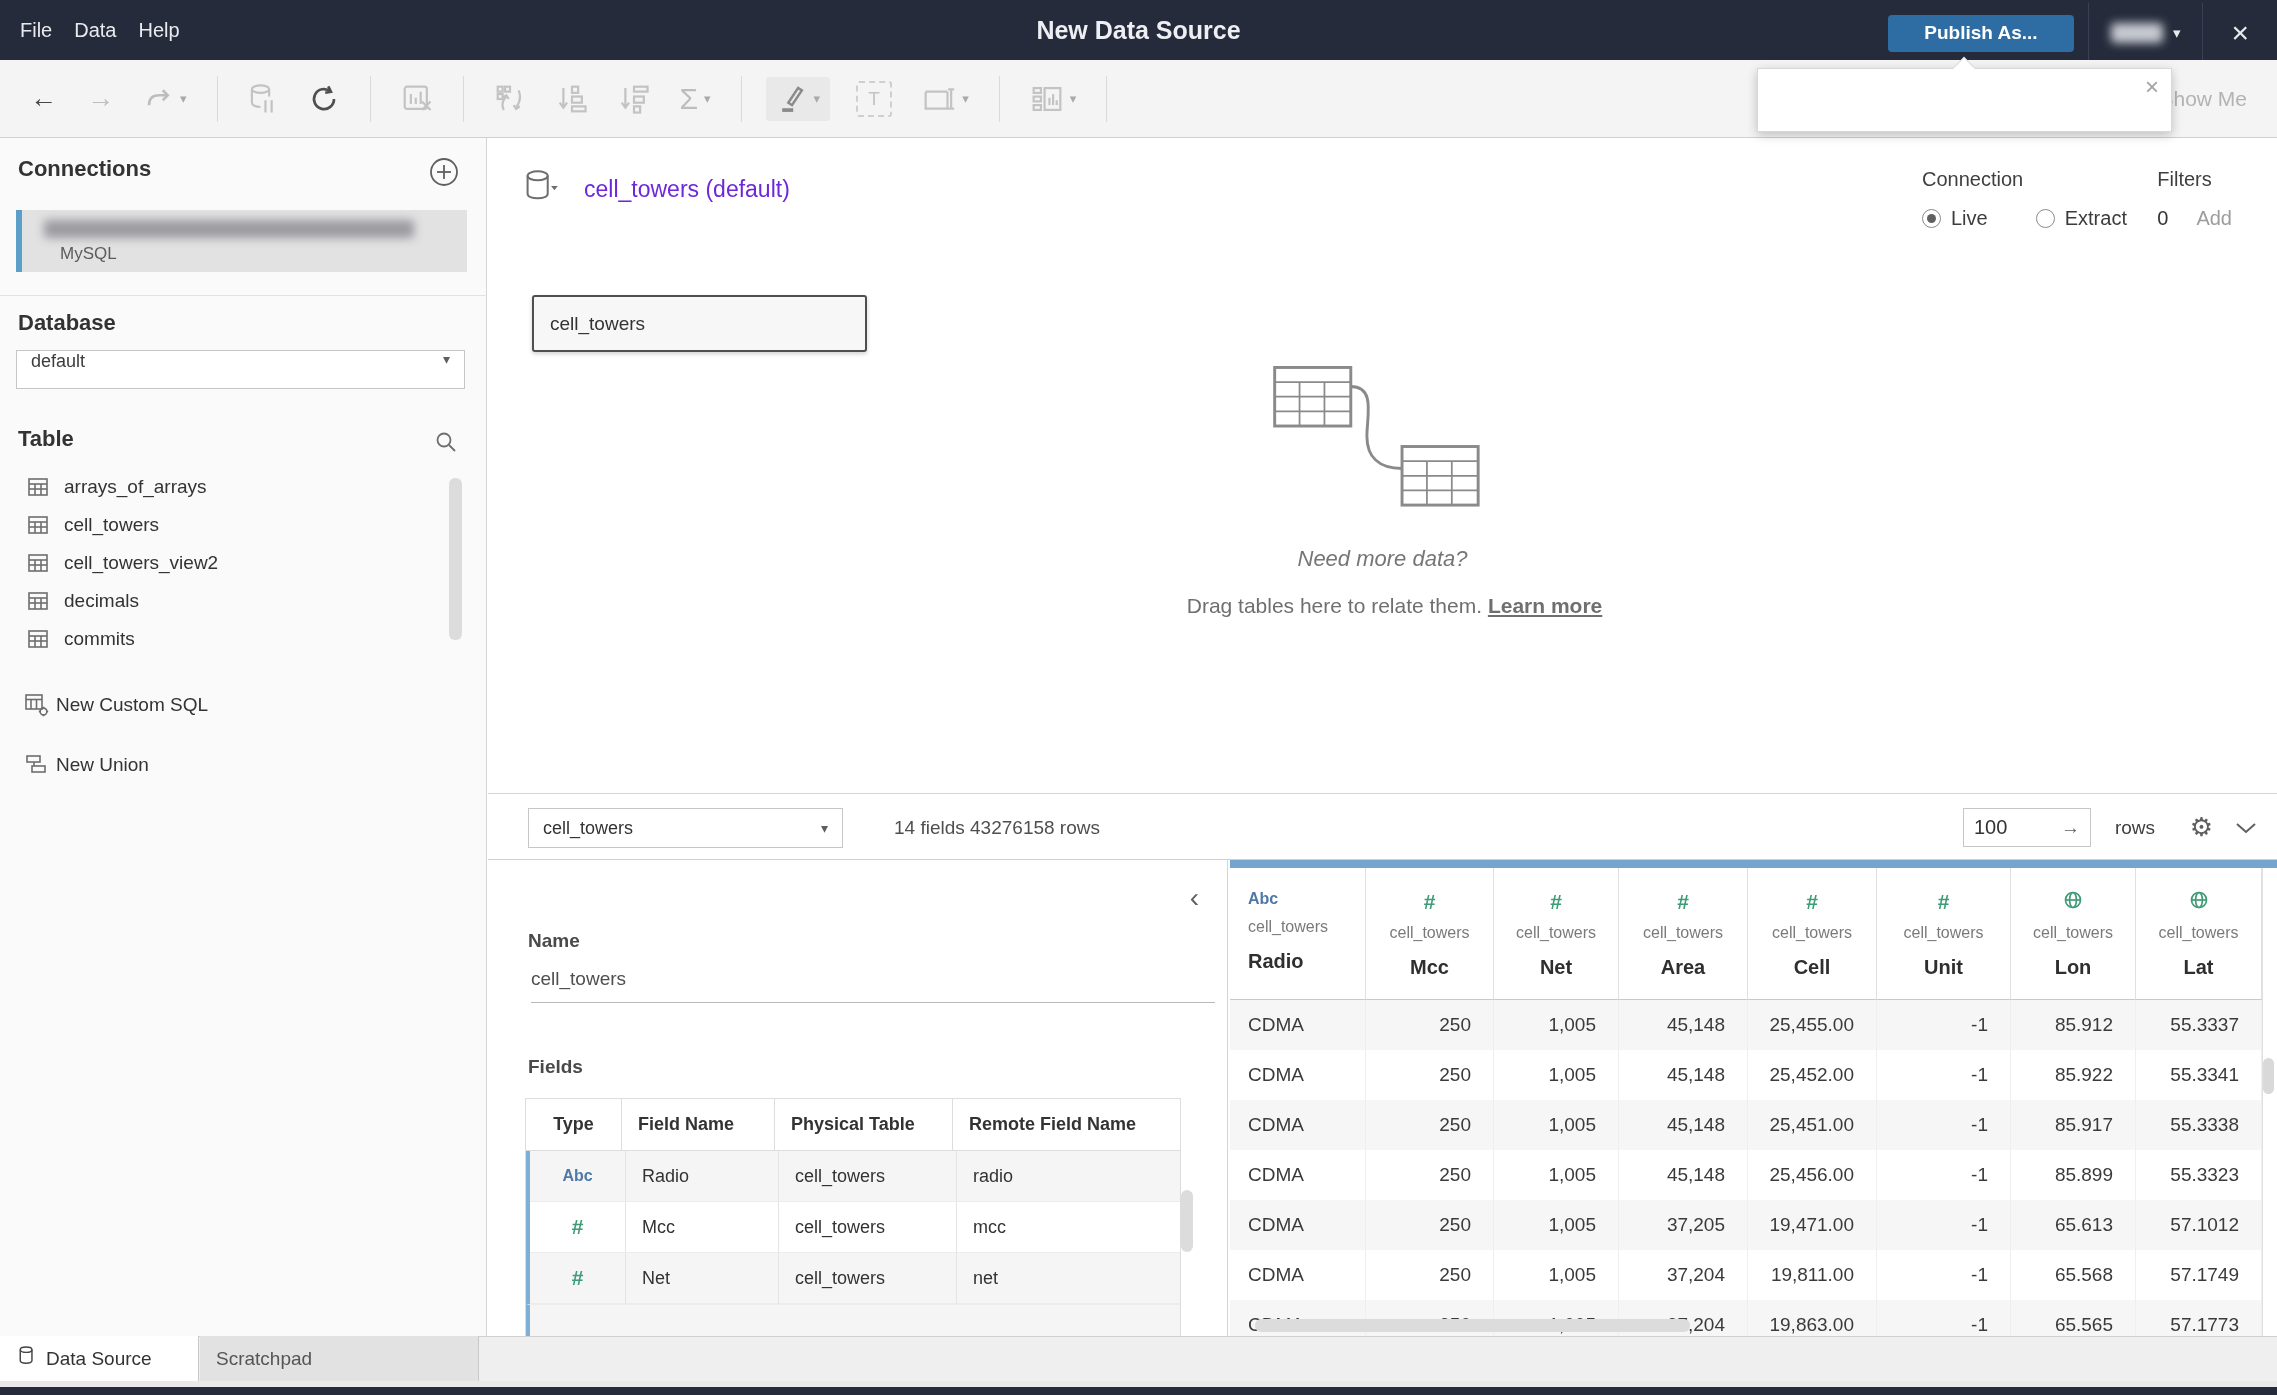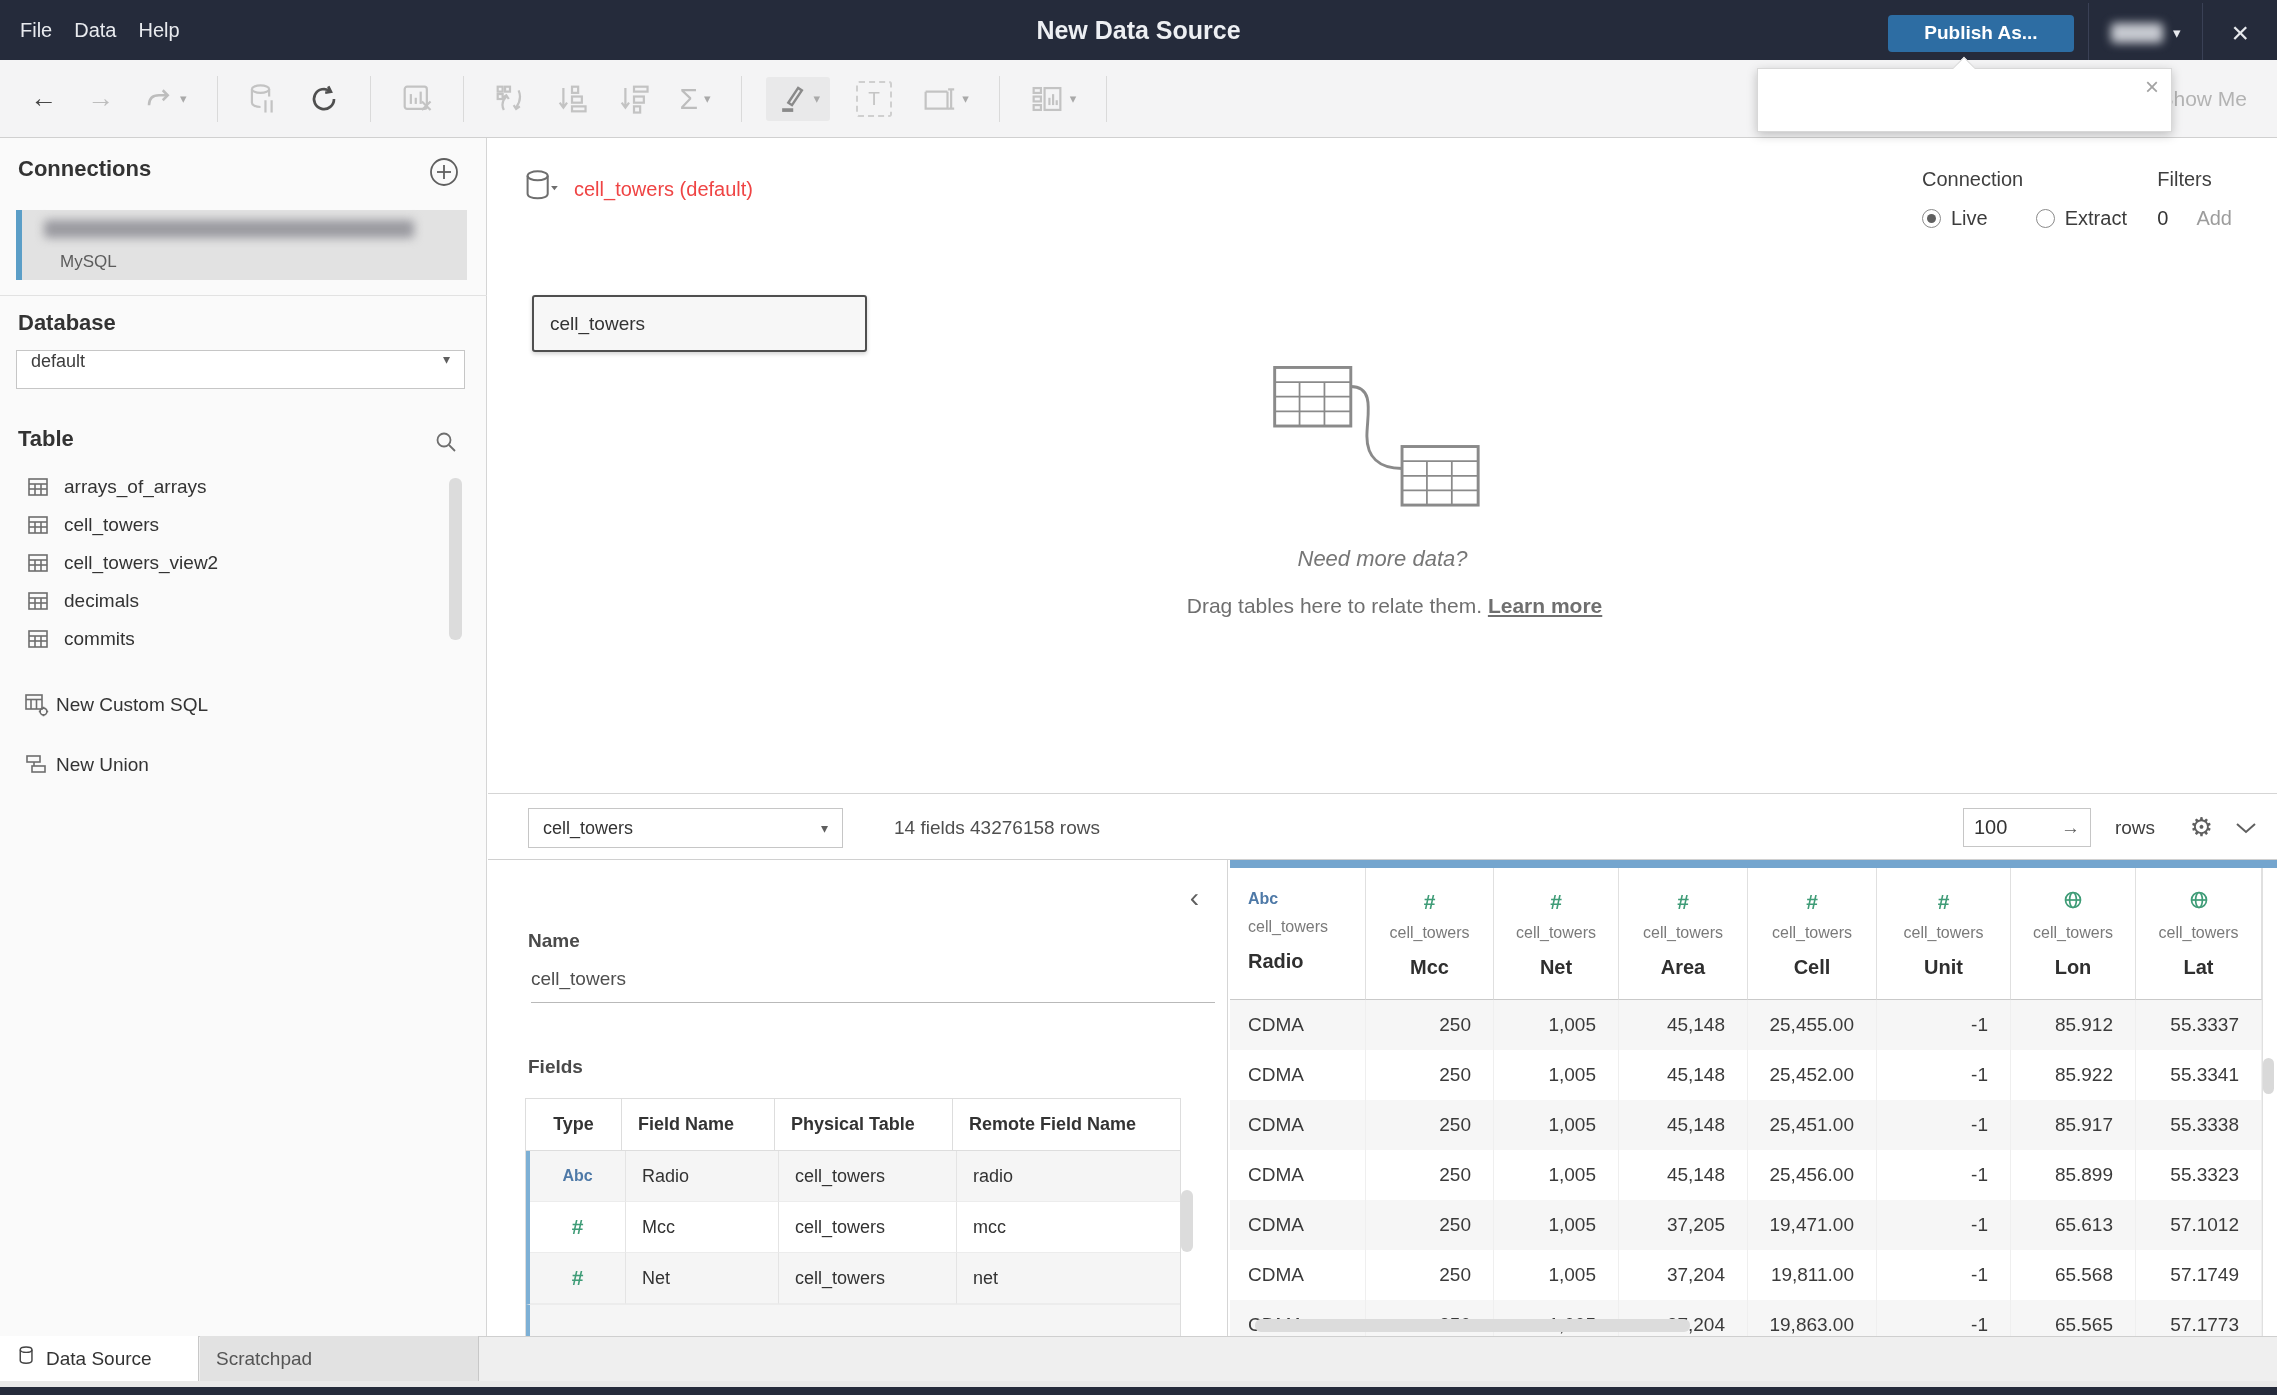--- a/index.html
+++ b/index.html
@@ -33,39 +33,39 @@
   
   .tooltip { position:absolute; left:1757px; top:68px; width:415px; height:64px; background:#fff; border:1px solid #d8d8d8; box-shadow:0 3px 10px rgba(0,0,0,.22); z-index:40; }
   .tooltip .txt { position:absolute; left:24px; top:0; height:64px; display:flex; align-items:center; font-size:19px; font-weight:700; color:#3a3a3a; }
   .tip-arrow { position:absolute; top:-9px; left:198px; width:16px; height:16px; background:#fff; border-left:1px solid #d8d8d8; border-top:1px solid #d8d8d8; transform:rotate(45deg); }
   .tip-close { position:absolute; right:12px; top:4px; color:#a3a3a3; font-size:24px; }
 
   
   .sidebar { position:absolute; left:0; top:138px; width:487px; height:1198px; background:#fafafa; border-right:1px solid #d5d5d5; }
   .sb-h { position:absolute; left:18px; font-size:22px; font-weight:700; color:#333; }
   .plus-circle { position:absolute; right:26px; top:18px; }
-  .conn-item { position:absolute; left:16px; top:72px; width:451px; height:70px; background:#e2e2e2; border-left:6px solid #5b9ec7; }
+  .conn-item { position:absolute; left:16px; top:72px; width:451px; height:62px; background:#e2e2e2; border-left:6px solid #5b9ec7; }
   .conn-blur { position:absolute; left:22px; top:10px; width:370px; height:18px; background:#9a9aa0; border-radius:3px; filter:blur(5px); }
   .conn-sub { position:absolute; left:38px; bottom:8px; color:#5c5c5c; font-size:17px; }
   .sb-div { position:absolute; left:0; top:157px; width:487px; height:1px; background:#e2e2e2; }
   .db-select { position:absolute; left:16px; top:212px; width:449px; height:39px; background:#fff; border:1px solid #c6c6c6; display:flex; align-items:flex-start; font-size:18px; color:#3c3c3c; padding-left:14px; }
   .db-select .sel-caret, .tbl-select .sel-caret { margin-left:auto; margin-right:14px; color:#5f5f5f; font-size:14px; }
   .search-ic { position:absolute; right:28px; top:292px; }
   .tbl-list { position:absolute; left:0; top:330px; width:487px; }
   .tbl-item { display:flex; align-items:center; height:38px; padding-left:26px; font-size:19px; color:#333; }
   .tbl-ic { width:26px; display:inline-flex; }
   .tbl-txt { margin-left:12px; }
   .sb-scroll { position:absolute; right:24px; top:340px; width:13px; height:162px; background:#dcdcdc; border-radius:6px; }
   .sb-action { position:absolute; left:0; display:flex; align-items:center; padding-left:24px; font-size:19px; color:#333; height:38px; }
   .sb-action .a-ic { width:32px; display:inline-flex; }
 
   
   .canvas { position:absolute; left:488px; top:138px; width:1789px; height:656px; background:#fff; border-bottom:1px solid #d5d5d5; }
   .ds-head { position:absolute; left:36px; top:30px; display:flex; align-items:center; }
-  .ds-title { font-size:20px; color:#ef4444; margin-left:16px; }
+  .ds-title { font-size:23px; color:#6d28d9; margin-left:26px; }
   .conn-block { position:absolute; left:1434px; top:30px; }
   .conn-label, .filters-label { font-size:20px; color:#3f3f3f; }
   .radio-row { display:flex; gap:48px; margin-top:16px; }
   .radio { display:flex; align-items:center; gap:10px; font-size:20px; color:#3c3c3c; }
   .rdot { width:19px; height:19px; border:1.6px solid #8a8a8a; border-radius:50%; display:inline-flex; align-items:center; justify-content:center; }
   .rdot.on::after { content:""; width:9px; height:9px; border-radius:50%; background:#606060; }
   .filters-block { position:absolute; right:45px; top:30px; }
   .filters-row { margin-top:16px; display:flex; gap:28px; font-size:20px; }
   .f-count { color:#333; }
   .f-add { color:#9c9c9c; }

